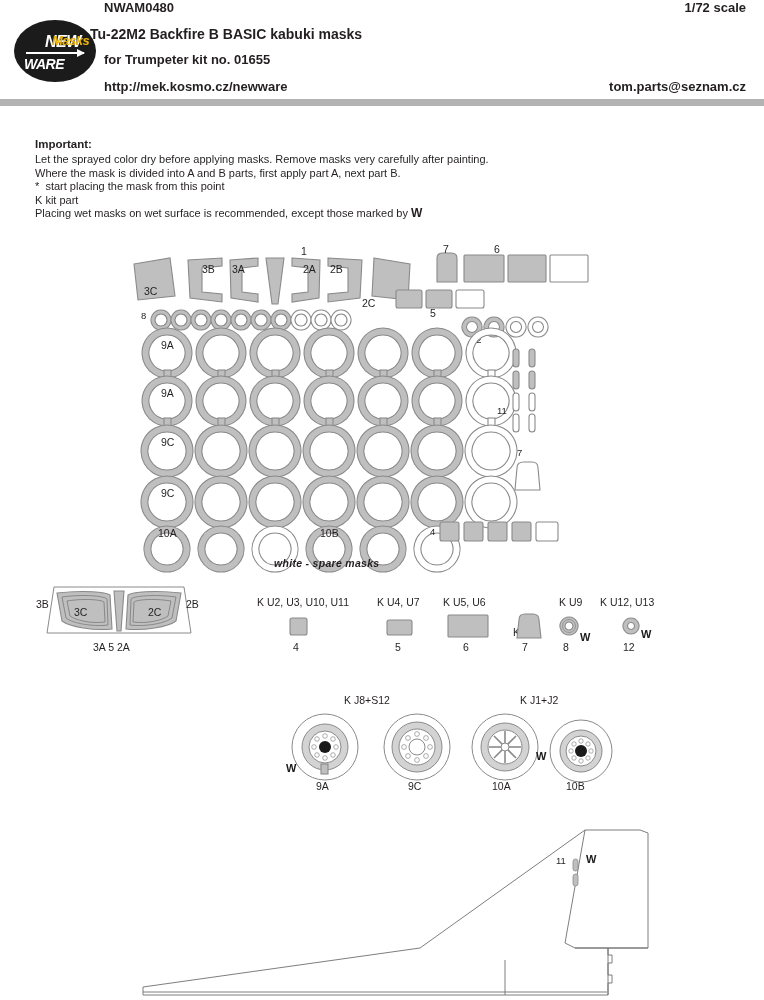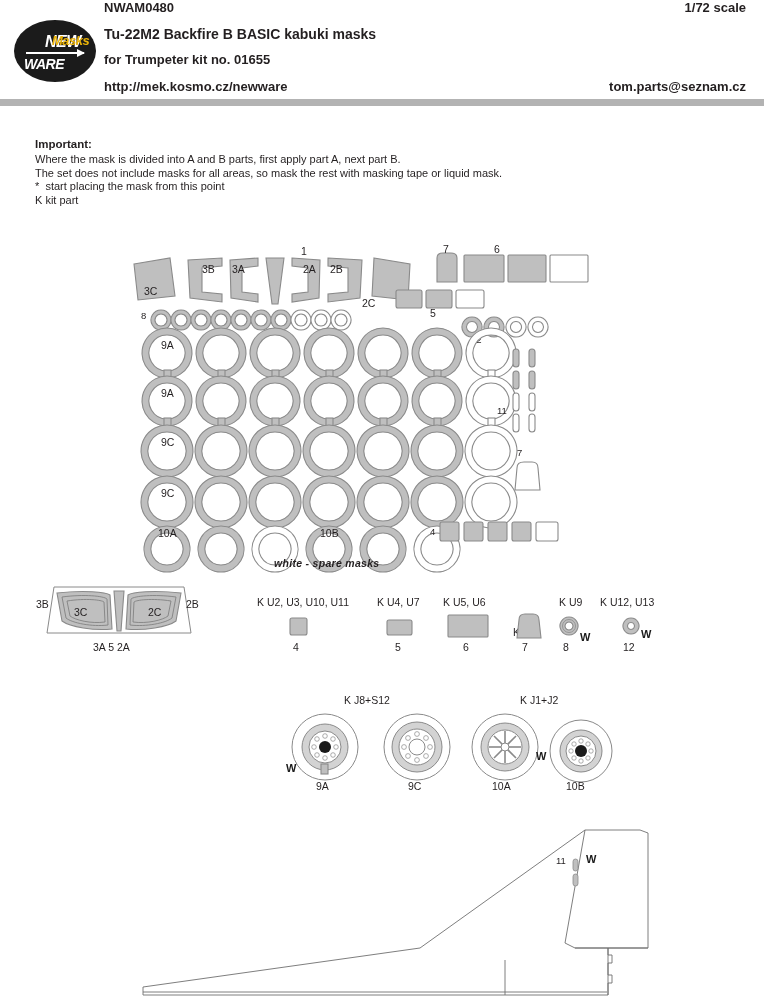--- a/index.html
+++ b/index.html
@@ -54,21 +54,21 @@
   }
   .hdr-code {
     position: absolute; left: 104px; top: 0px;
     font-size: 13px; font-weight: bold; letter-spacing: 0px;
   }
   .hdr-scale {
     position: absolute; right: 18px; top: 0px;
     font-size: 13px; font-weight: bold;
   }
   .hdr-title {
-    position: absolute; left: 104px; top: 26px;
+    position: absolute; left: 90px; top: 26px;
     font-size: 14px; font-weight: bold;
   }
   .hdr-sub {
     position: absolute; left: 104px; top: 52px;
     font-size: 13px; font-weight: bold;
   }
   .hdr-url {
     position: absolute; left: 104px; top: 79px;
     font-size: 13px; font-weight: bold;
   }
@@ -124,24 +124,25 @@
   <div class="hdr-code">NWAM0480</div>
   <div class="hdr-scale">1/72 scale</div>
   <div class="hdr-title">Tu-22M2 Backfire B BASIC  kabuki masks</div>
   <div class="hdr-sub">for Trumpeter kit no. 01655</div>
   <div class="hdr-url">http://mek.kosmo.cz/newware</div>
   <div class="hdr-mail">tom.parts@seznam.cz</div>
   <div class="hdr-rule"></div>
 
   <div class="imp">
     <div class="imp-h">Important:</div>
+    <div class="imp-l">Let the sprayed color dry before applying masks. Remove masks very carefully after painting.</div>
     <div class="imp-l">Where the mask is divided into A and B parts, first apply part A, next part B.</div>
-    <div class="imp-l">The set does not include masks for all areas, so mask the rest with masking tape or liquid mask.</div>
     <div class="imp-l">*  start placing the mask from this point</div>
     <div class="imp-l">K kit part</div>
+    <div class="imp-l"><span>Placing wet masks on wet surface is recommended, except those marked by </span><span class="wm">W</span></div>
   </div>
 
   <div class="artbox" style="left:130px; top:248px;">
     <svg width="300" height="60" viewBox="0 0 300 60">
       <path class="gray" d="M4,16 L40,10 L45,48 L8,52 Z"></path>
       <path class="gray" d="M58,12 L92,10 L92,18 L72,20 L72,44 L92,46 L92,54 L60,50 Z"></path>
       <path class="gray" d="M100,12 L128,10 L128,18 L112,20 L112,44 L128,46 L128,54 L101,50 Z"></path>
       <path class="gray" d="M136,10 L154,10 L148,56 L142,56 Z"></path>
       <path class="gray" d="M162,10 L190,12 L189,50 L162,54 L162,46 L178,44 L178,20 L162,18 Z"></path>
       <path class="gray" d="M198,10 L232,12 L230,50 L198,54 L198,46 L218,44 L218,20 L198,18 Z"></path>

